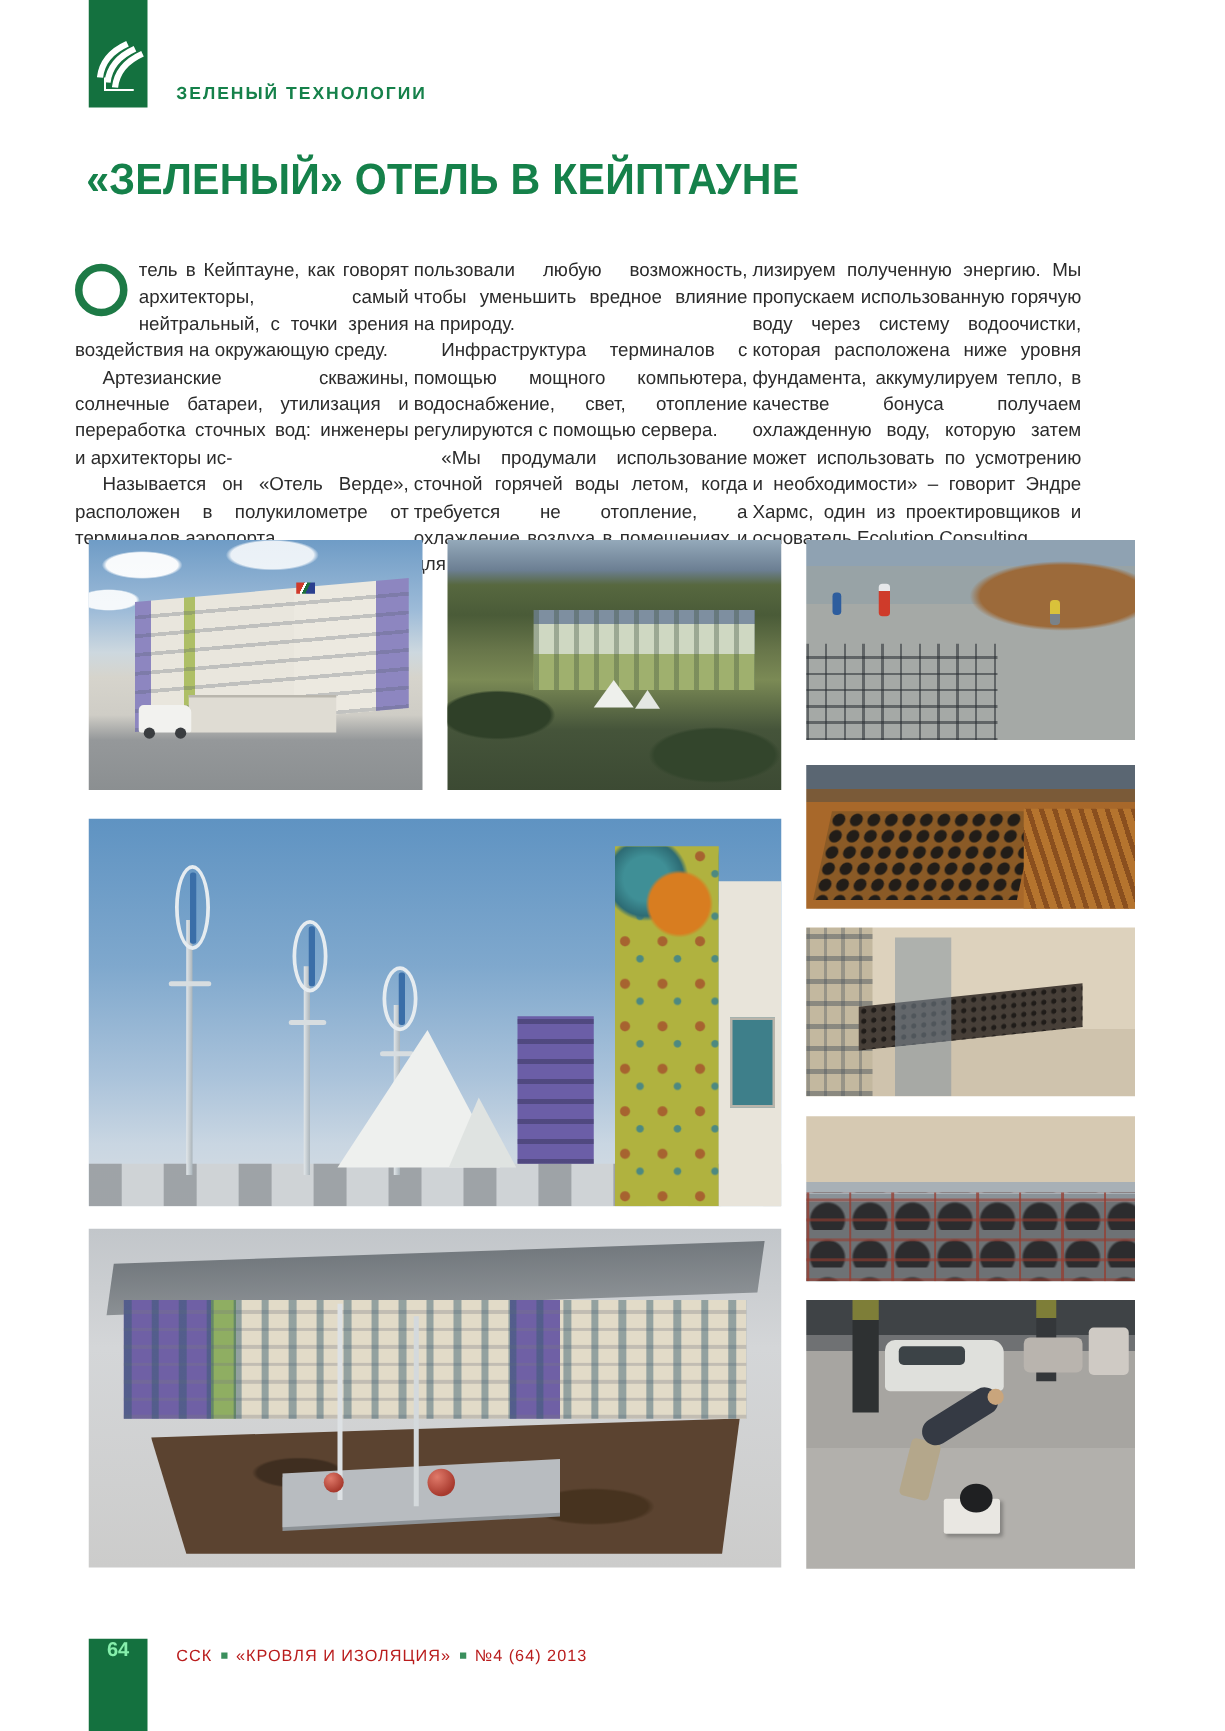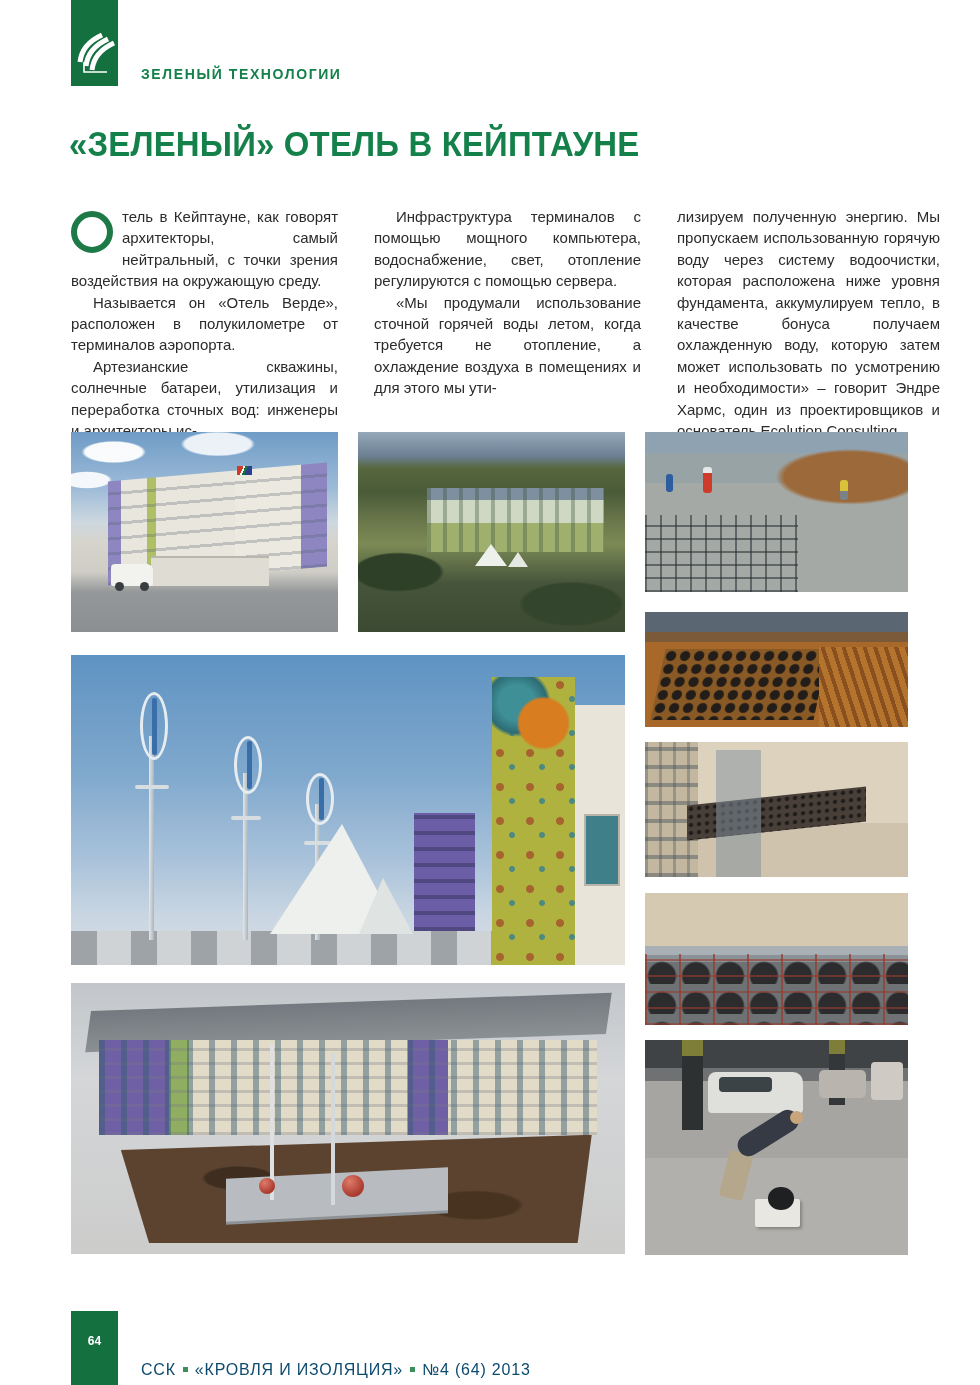--- a/index.html
+++ b/index.html
@@ -14,22 +14,22 @@
     position:absolute;left:141px;top:66px;color:#15814a;font-size:14px;font-weight:bold;
     letter-spacing:1.6px;
   }
   .page-title{
     position:absolute;left:69px;top:124px;margin:0;color:#15814a;font-size:35px;font-weight:bold;
     letter-spacing:.2px;transform:scaleX(.94);transform-origin:left top;white-space:nowrap;
   }
 
   
   .columns{
-    position:absolute;left:71px;top:206px;width:837px;
-    display:grid;grid-template-columns:267px 267px 263px;column-gap:36px;
+    position:absolute;left:60px;top:206px;width:837px;
+    display:grid;grid-template-columns:267px 267px 263px;column-gap:4px;
   }
   .col p{
     margin:0;font-size:15px;line-height:21.4px;color:#2b2b2b;text-align:justify;
   }
   .col p.indent{text-indent:22px;}
   .dropcap{
     float:left;width:30px;height:30px;border:6px solid #1d7a46;border-radius:50%;
     margin:5px 9px 2px 0;text-indent:-9999px;overflow:hidden;
   }
 
@@ -187,22 +187,22 @@
     box-shadow:0 3px 0 #8d9296;}
   .cw-sphere1{left:34%;bottom:22%;width:16px;height:16px;border-radius:50%;
     background:radial-gradient(circle at 35% 30%,#e07a6a,#a83a2e 70%);}
   .cw-sphere2{left:49%;bottom:21%;width:22px;height:22px;border-radius:50%;
     background:radial-gradient(circle at 35% 30%,#e07a6a,#a83a2e 70%);}
   .cw-pole1{left:36%;top:22%;width:4px;height:58%;background:#dde1e4;}
   .cw-pole2{left:47%;top:26%;width:4px;height:56%;background:#d4d9dc;}
 
   
   .page-num-box{position:absolute;left:71px;top:1311px;width:47px;height:74px;background:#14713f;}
-  .page-num-box span{display:block;text-align:center;margin-top:23px;color:#ffffff;font-size:12px;font-weight:bold;}
-  .footer-line{position:absolute;left:141px;top:1317px;color:#0c4a6e;font-size:16px;letter-spacing:.8px;margin-top:44px;}
+  .page-num-box span{display:block;text-align:center;margin-top:1px;color:#86efac;font-size:16px;font-weight:bold;}
+  .footer-line{position:absolute;left:141px;top:1317px;color:#b91c1c;font-size:13px;letter-spacing:.8px;}
   .sq{display:inline-block;width:5px;height:5px;background:#3a8f5d;margin:0 7px 2px;vertical-align:middle;}
 </style>
 </head>
 <body>
 
 <div class="page">
 
   <div class="logo-box">
     <svg width="47" height="86" viewBox="0 0 47 86" xmlns="http://www.w3.org/2000/svg">
       <path d="M9 62 Q11 44 31 35" stroke="#ffffff" stroke-width="5" fill="none"></path>
@@ -212,24 +212,25 @@
     </svg>
   </div>
   <div class="section-label">ЗЕЛЕНЫЙ ТЕХНОЛОГИИ</div>
   <h1 class="page-title">«ЗЕЛЕНЫЙ» ОТЕЛЬ В КЕЙПТАУНЕ</h1>
 
   <div class="columns">
     <div class="col">
       <p>
         <span class="dropcap">О</span><span>тель в Кейптауне, как говорят архитекторы, самый нейтральный, с точки зрения воздействия на окружающую среду.</span>
       </p>
+      <p class="indent">Артезианские скважины, солнечные батареи, утилизация и переработка сточных вод: инженеры и архитекторы ис-</p>
       <p class="indent">Называется он «Отель Верде», расположен в полукилометре от терминалов аэропорта.</p>
-      <p class="indent">Артезианские скважины, солнечные батареи, утилизация и переработка сточных вод: инженеры и архитекторы ис-</p>
     </div>
     <div class="col">
+      <p>пользовали любую возможность, чтобы уменьшить вредное влияние на природу.</p>
       <p class="indent">Инфраструктура терминалов с помощью мощного компьютера, водоснабжение, свет, отопление регулируются с помощью сервера.</p>
       <p class="indent">«Мы продумали использование сточной горячей воды летом, когда требуется не отопление, а охлаждение воздуха в помещениях и для этого мы ути-</p>
     </div>
     <div class="col">
       <p>лизируем полученную энергию. Мы пропускаем использованную горячую воду через систему водоочистки, которая расположена ниже уровня фундамента, аккумулируем тепло, в качестве бонуса получаем охлажденную воду, которую затем может использовать по усмотрению и необходимости» – говорит Эндре Хармс, один из проектировщиков и основатель Ecolution Consulting.</p>
     </div>
   </div>
 
   <div class="ph" id="ph-street">
     <div class="st-building"></div>

